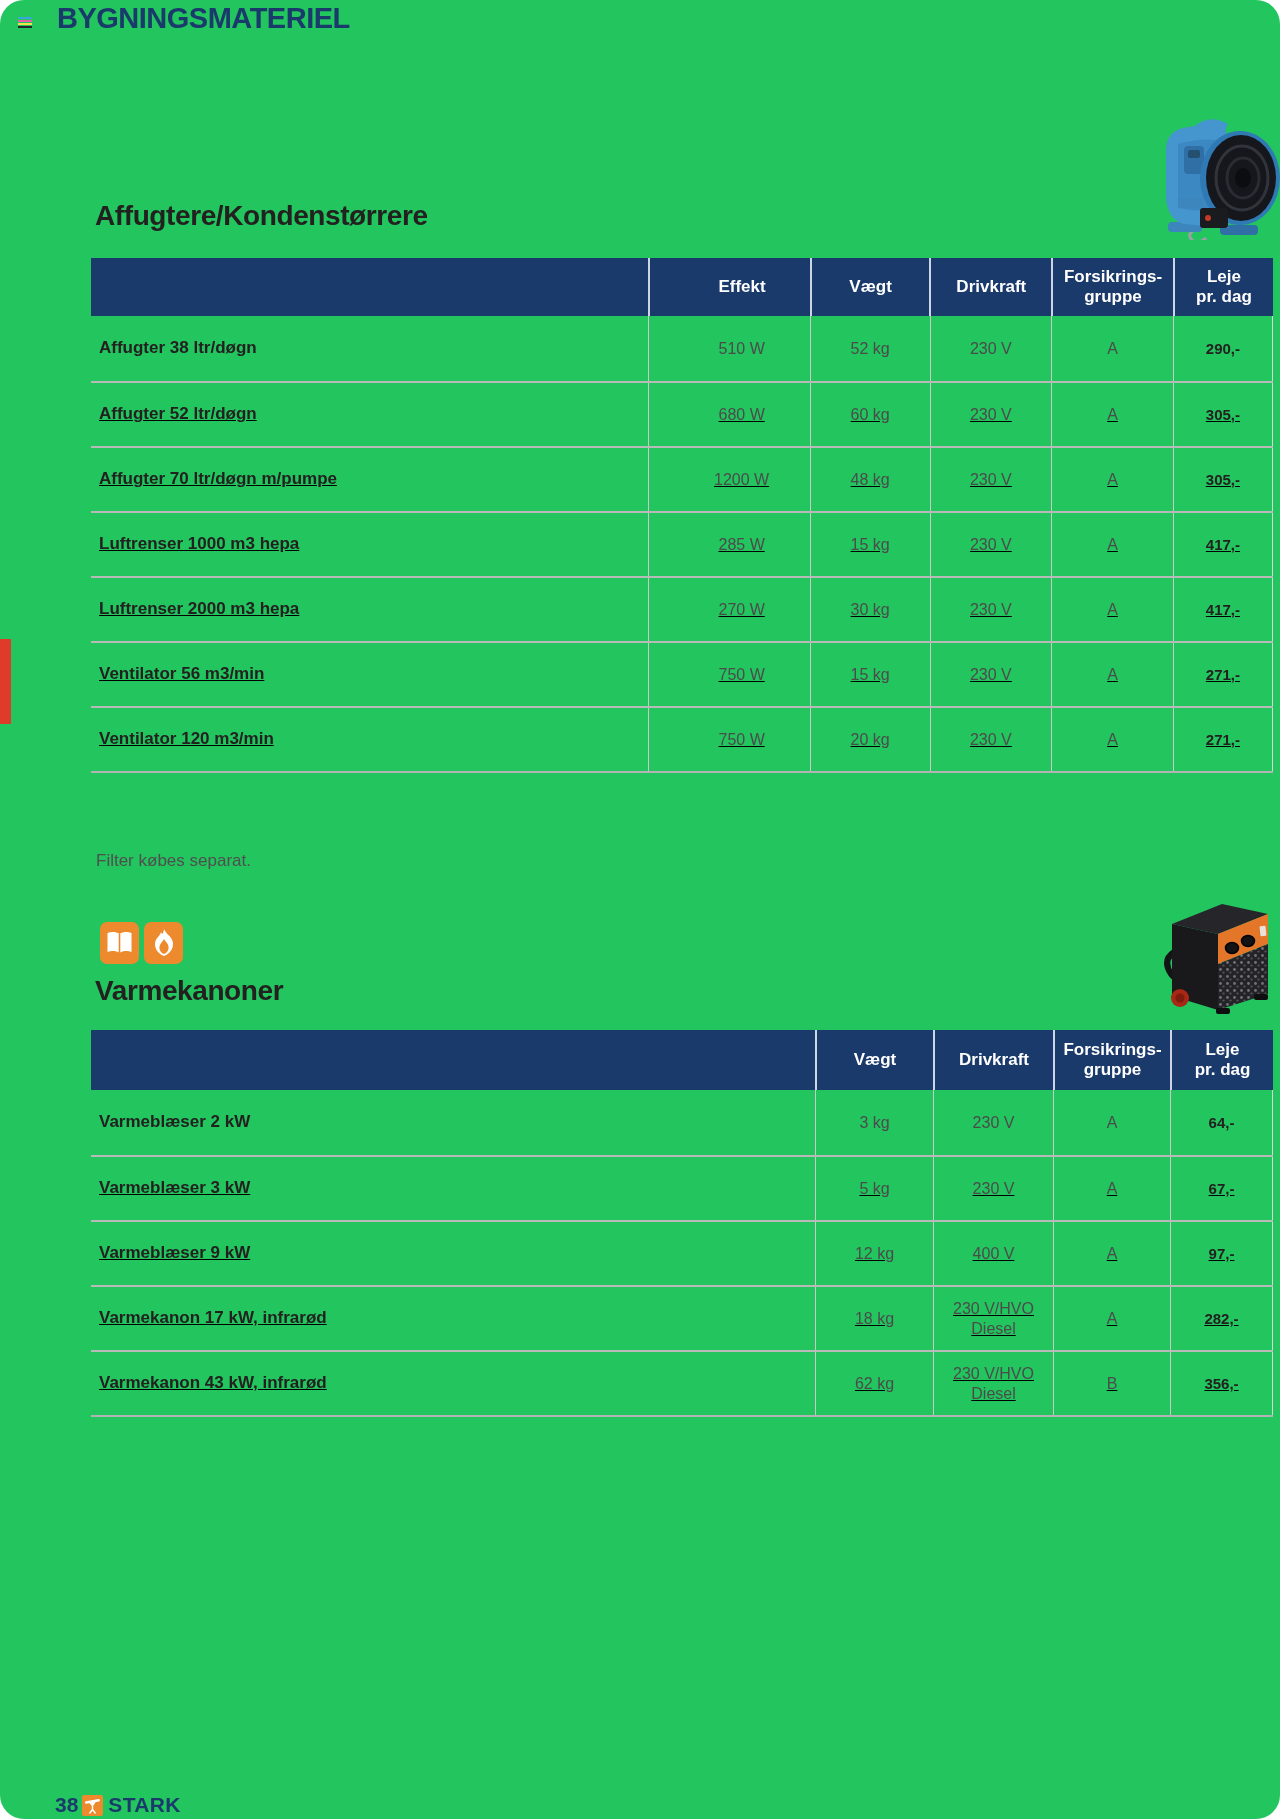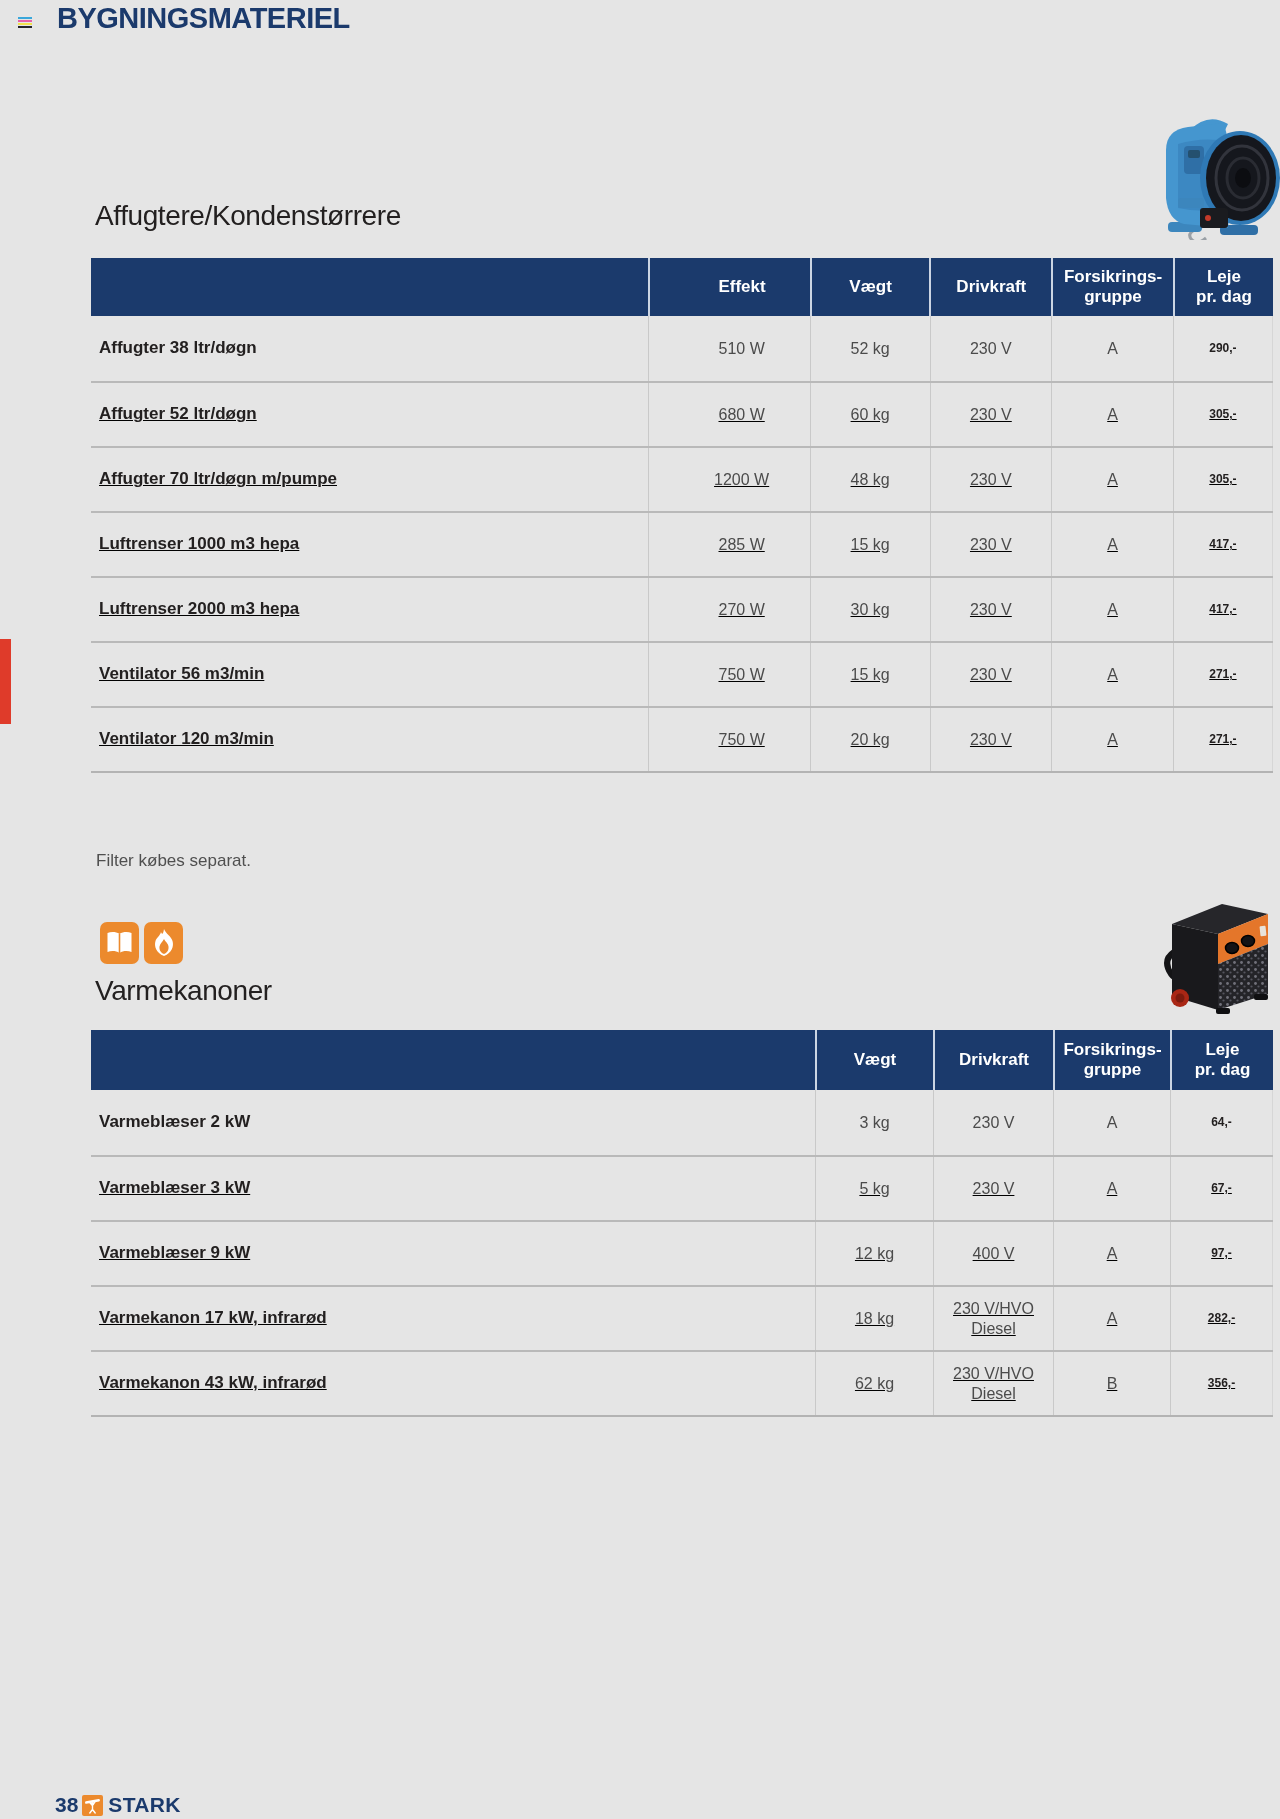--- a/index.html
+++ b/index.html
@@ -1,27 +1,27 @@
 <!DOCTYPE html>
 <html><head>
 <meta charset="utf-8">
 <style>
   * { margin:0; padding:0; box-sizing:border-box; }
   html,body { background:#ffffff; }
   body { font-family:"Liberation Sans", sans-serif; }
-  #canvas { position:relative; width:1280px; height:1819px; background:#e5e5e5; overflow:hidden; }
+  #canvas { position:relative; width:1280px; height:1819px; background:#22c55e; overflow:hidden;border-radius:24px; }
 
   
   .page-title { position:absolute; left:57px; top:2px; font-size:29px; font-weight:bold;
                 letter-spacing:-0.5px; color:#1b3a6c; }
   .reg-mark { position:absolute; left:18px; top:17px; width:14px; }
   .reg-mark div { height:2.4px; margin-bottom:0.6px; }
 
   
-  .sec-heading { position:absolute; font-size:28px; font-weight:normal; letter-spacing:-0.4px; color:#232020; }
+  .sec-heading { position:absolute; font-size:28px; font-weight:bold; letter-spacing:-0.4px; color:#232020; }
   .note-text { position:absolute; left:96px; top:851px; font-size:17px; color:#4f4f4f; }
 
   
   .icon-row { position:absolute; left:100px; top:922px; display:flex; gap:5px; }
   .picto { width:39px; height:42px; background:#ec8a2d; border-radius:7px; display:flex;
            align-items:center; justify-content:center; }
 
   
   .cat-table { position:absolute; left:91px; width:1182px; }
   .t-head { display:flex; background:#1b3a6c; color:#ffffff; }
@@ -29,21 +29,21 @@
             font-weight:bold; font-size:17px; line-height:1.18; white-space:pre-line; }
   .h-cell + .h-cell { border-left:2px solid #ccd5e3; }
   .t-body { border-bottom:2px solid #b3b3b3; }
   .t-row { display:flex; height:65px; }
   .t-row + .t-row { border-top:2px solid #b9b9b9;text-decoration:underline; }
   .c { display:flex; align-items:center; justify-content:center; text-align:center;
        font-size:16px; color:#4b4b4b; line-height:1.2; white-space:pre-line; }
   .c.name { justify-content:flex-start; text-align:left; padding-left:8px; font-weight:bold;
             font-size:17px; color:#232020; }
   .c.val { border-left:1px solid #c9c9c9; }
-  .c.price { font-weight:bold; font-size:12px; color:#232020; border-left:1px solid #c9c9c9;
+  .c.price { font-weight:bold; font-size:15px; color:#232020; border-left:1px solid #c9c9c9;
              border-right:1px solid #d6d6d6; }
 
   
   .t1 .col-name { width:568px; } .t1 .col-effekt { width:164px;padding-left:24px; } .t1 .col-vaegt { width:122px; }
   .t1 .col-driv { width:124px; } .t1 .col-fors { width:124px; } .t1 .col-leje { width:102px; }
   .t1 .t-head { height:58px; }
   
   .t2 .col-name { width:724px; } .t2 .col-vaegt { width:118px; } .t2 .col-driv { width:120px; }
   .t2 .col-fors { width:117px; } .t2 .col-leje { width:103px; }
   .t2 .t-head { height:60px; }

